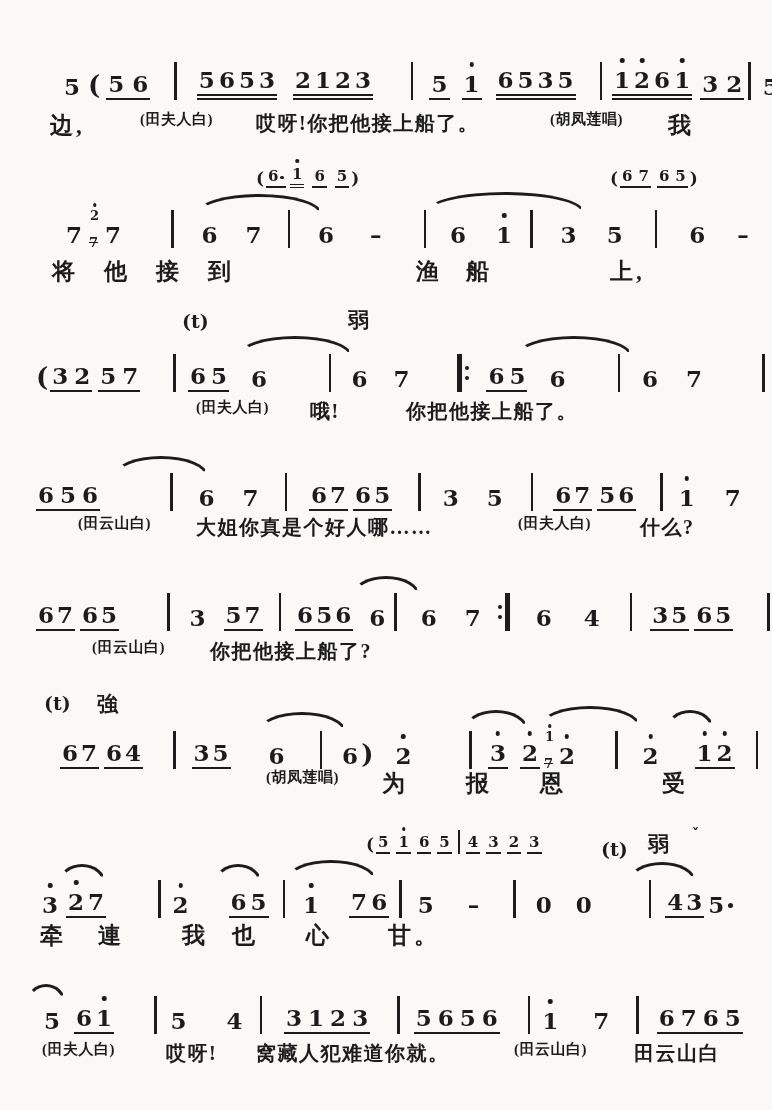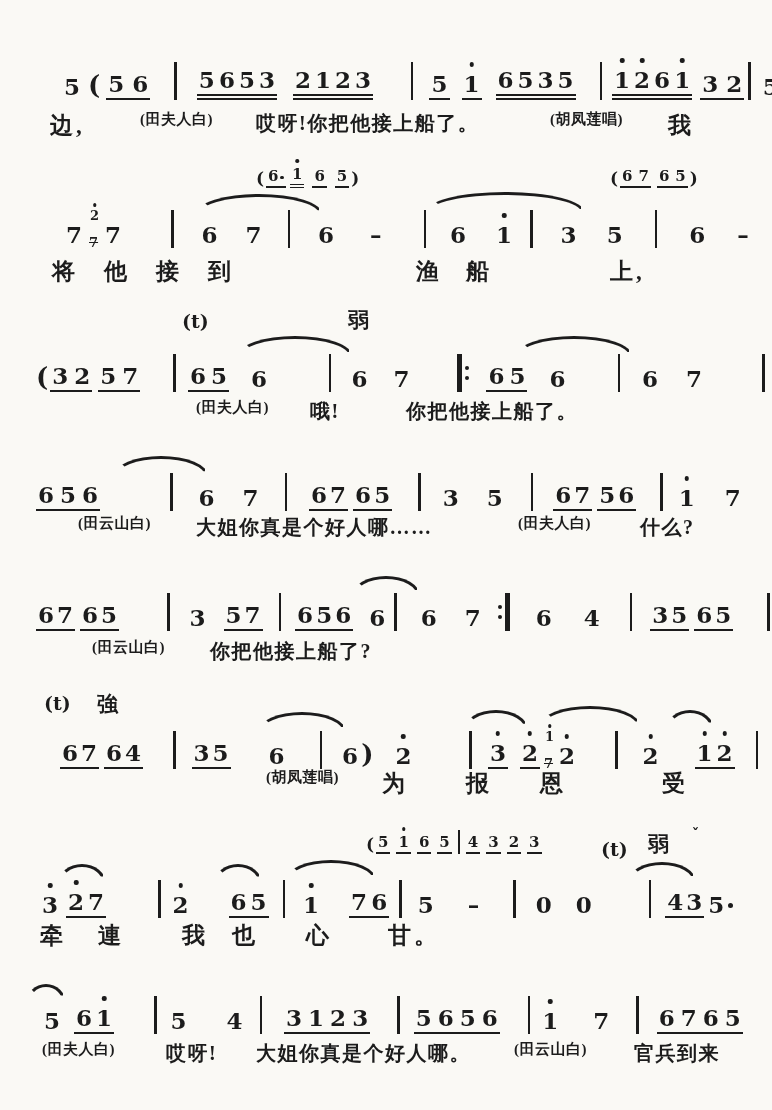--- a/index.html
+++ b/index.html
@@ -627,17 +627,17 @@
         <span class="grp u1" style="gap: 6px; margin-left: 18px;">
           <span class="dg">6</span>
           <span class="dg">7</span>
           <span class="dg">6</span>
           <span class="dg">5</span>
         </span>
       </div>
       <div class="arc" style="left: 26px; top: 984px; width: 34px;"></div>
       <div class="lyr small" style="left: 42px; top: 1040px;">(田夫人白)</div>
       <div class="lyr med" style="left: 166px; top: 1040px;">哎呀!</div>
-      <div class="lyr med" style="left: 256px; top: 1040px;">大姐你真是个好人哪。</div>
+      <div class="lyr med" style="left: 256px; top: 1040px;">窝藏人犯难道你就。</div>
       <div class="lyr small" style="left: 514px; top: 1040px;">(田云山白)</div>
-      <div class="lyr med" style="left: 634px; top: 1040px;">官兵到来</div>
+      <div class="lyr med" style="left: 634px; top: 1040px;">田云山白</div>
     </div>
 </div>
 
 </body></html>

